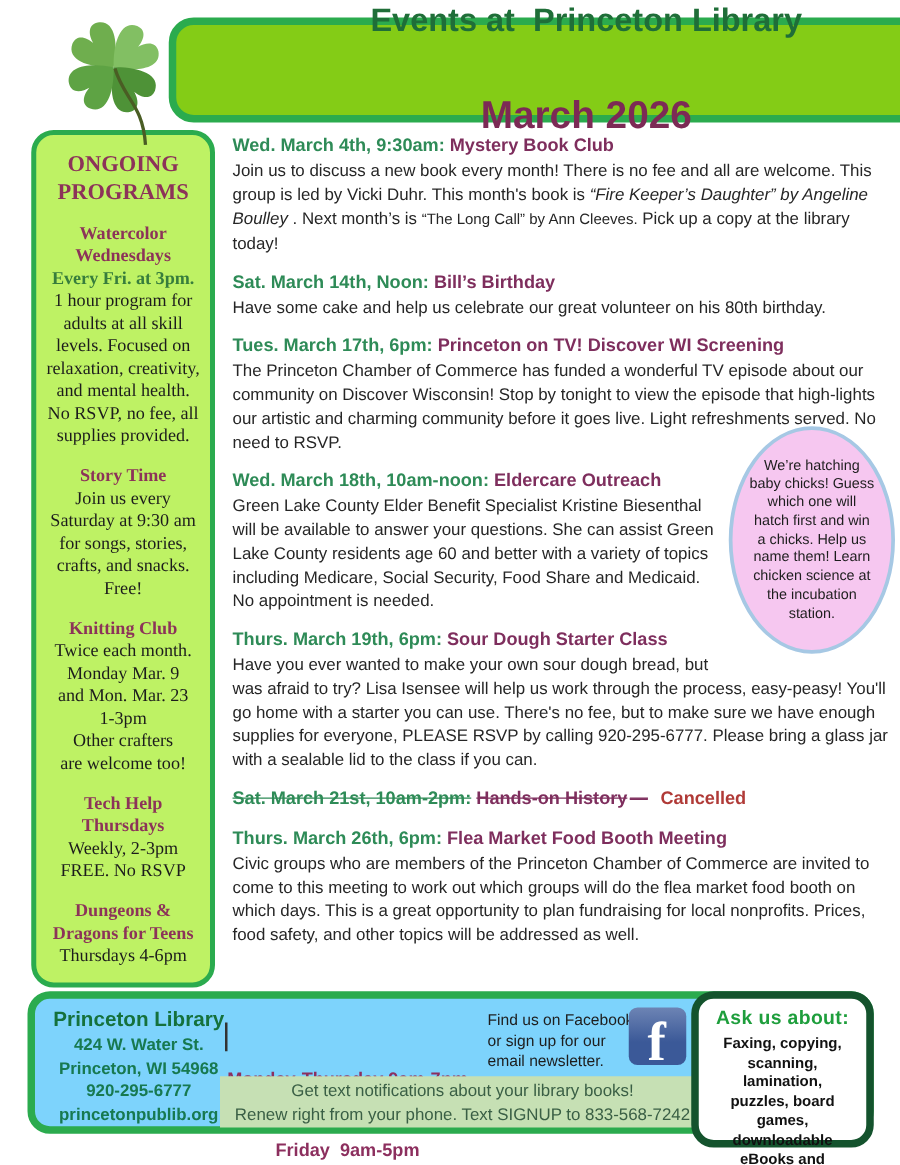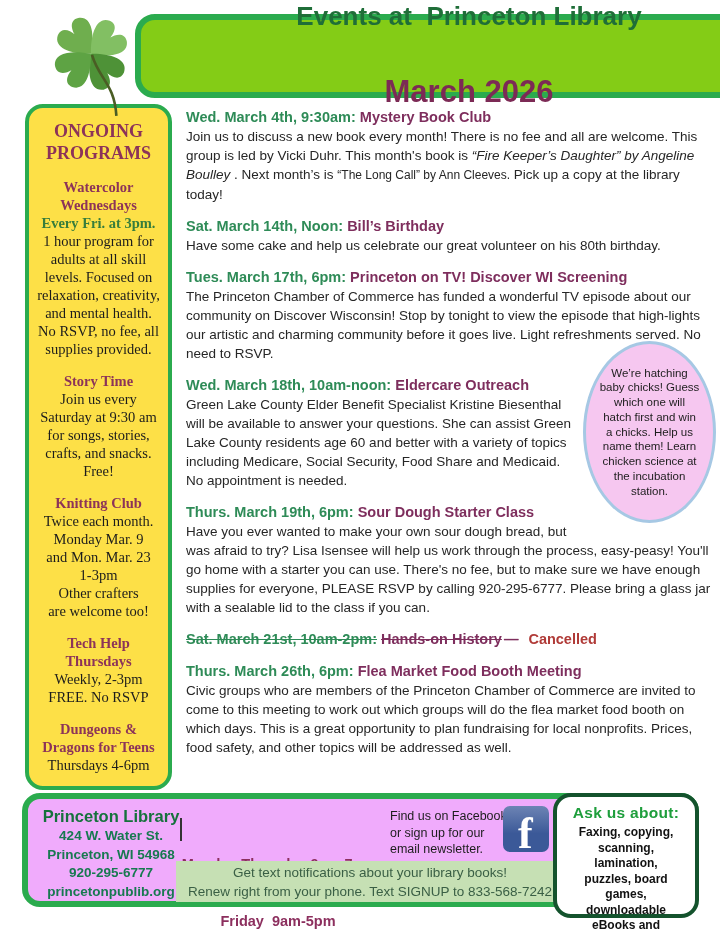--- a/index.html
+++ b/index.html
@@ -12,21 +12,21 @@
   .header-box{
     position:absolute;left:135px;top:14px;width:668px;height:84px;box-sizing:border-box;
     background:#84cc16;border:6px solid #2bab4e;border-radius:20px;
     display:flex;flex-direction:column;align-items:center;justify-content:center;gap:46px;
   }
   .header-title{font-size:26px;font-weight:bold;color:#1f6e38;white-space:pre-wrap;line-height:1.05;}
   .header-month{font-size:31px;font-weight:bold;color:#7c2a55;line-height:1.05;}
   
   .sidebar{
     position:absolute;left:25px;top:104px;width:147px;height:686px;box-sizing:border-box;
-    background:#fde047;border:4px solid #2bab4e;border-radius:18px;
+    background:#bef264;border:4px solid #2bab4e;border-radius:18px;
     font-family:"Liberation Serif",serif;text-align:center;
     padding:12px 5px 0 5px;font-size:14.5px;line-height:18px;color:#1c1c1c;
   }
   .sb-title{font-size:18px;line-height:22px;font-weight:bold;color:#8c3359;margin-bottom:14px;}
   .sb-prog{margin-bottom:14px;}
   .sb-name{display:block;font-weight:bold;color:#8c3359;}
   .sb-time{display:block;font-weight:bold;color:#377d3c;}
   .sb-desc{display:block;white-space:pre-line;}
   
   .main{position:absolute;left:186px;top:104px;width:528px;padding-top:4px;}
@@ -44,21 +44,21 @@
   .cancelled{color:#b03a37;margin-left:6px;}
   .bubble{
     position:absolute;left:397px;top:237px;width:133px;height:182px;box-sizing:border-box;
     background:#f6c7f0;border:3px solid #a6c8e4;border-radius:50%;
     display:flex;align-items:center;justify-content:center;text-align:center;
     font-size:11.5px;line-height:1.28;color:#1d1d1d;padding:10px 13px;
   }
   
   .footer{
     position:absolute;left:22px;top:793px;width:677px;height:114px;box-sizing:border-box;
-    background:#f0abfc;border:6px solid #2bab4e;border-radius:18px;
+    background:#7dd3fc;border:6px solid #2bab4e;border-radius:18px;
   }
   .lib-info{position:absolute;left:8px;top:7px;width:150px;text-align:center;font-weight:bold;}
   .lib-name{font-size:16.5px;color:#15713c;line-height:21px;}
   .lib-line{font-size:13.5px;color:#177950;line-height:18.5px;}
   .hours{position:absolute;left:140px;top:18px;width:220px;text-align:center;
          font-weight:bold;font-size:14.5px;color:#8c2f5e;line-height:19px;white-space:pre;}
   .text-cursor{position:absolute;left:152px;top:19px;width:1.5px;height:23px;background:#333;}
   .notify{
     position:absolute;left:148px;top:62px;width:388px;height:41px;box-sizing:border-box;
     background:#c6e0b4;color:#3a5f45;font-size:13.5px;line-height:19px;
@@ -68,21 +68,21 @@
   .fb-icon{
     position:absolute;left:475px;top:7px;width:46px;height:46px;border-radius:7px;
     background:linear-gradient(#6d84b4,#3b5998 60%);overflow:hidden;
   }
   .fb-icon span{
     position:absolute;left:15px;top:2px;color:#fff;font-size:44px;font-weight:bold;
     font-family:"Liberation Serif",serif;
   }
   .ask-box{
     position:absolute;right:-6px;top:-6px;width:146px;height:125px;box-sizing:border-box;
-    background:#fff;border:4px solid #14532d;border-radius:18px;text-align:center;
+    background:#fff;border:6px solid #14532d;border-radius:18px;text-align:center;
     padding-top:7px;
   }
   .ask-title{font-size:15.5px;font-weight:bold;color:#1e9e3c;letter-spacing:.3px;}
   .ask-items{font-size:12px;font-weight:bold;color:#111;line-height:15.5px;margin-top:3px;padding:0 14px;}
 </style>
 </head>
 <body>
 
 <div class="clover">
   <svg viewBox="0 0 100 112" width="140" height="114" aria-hidden="true">

